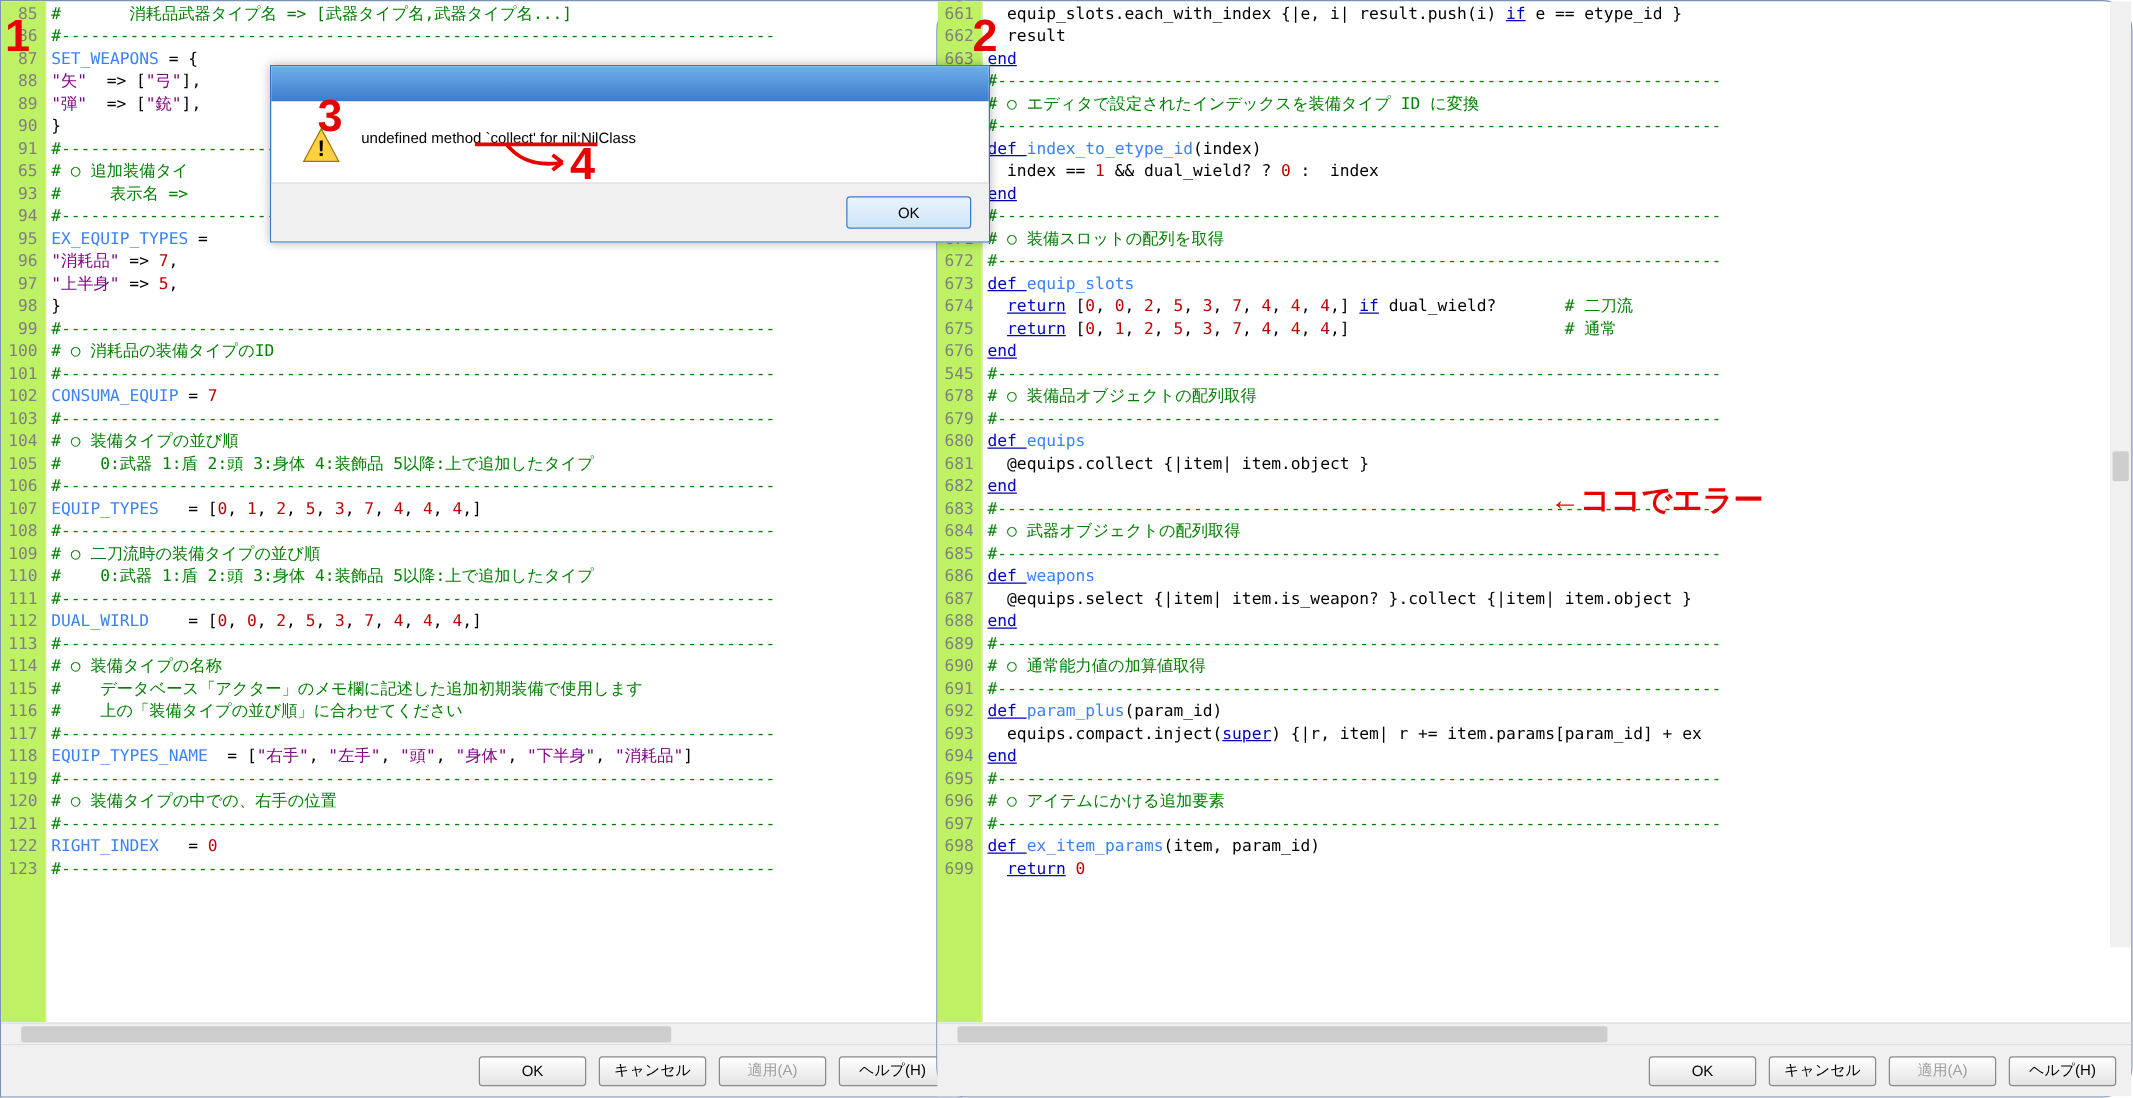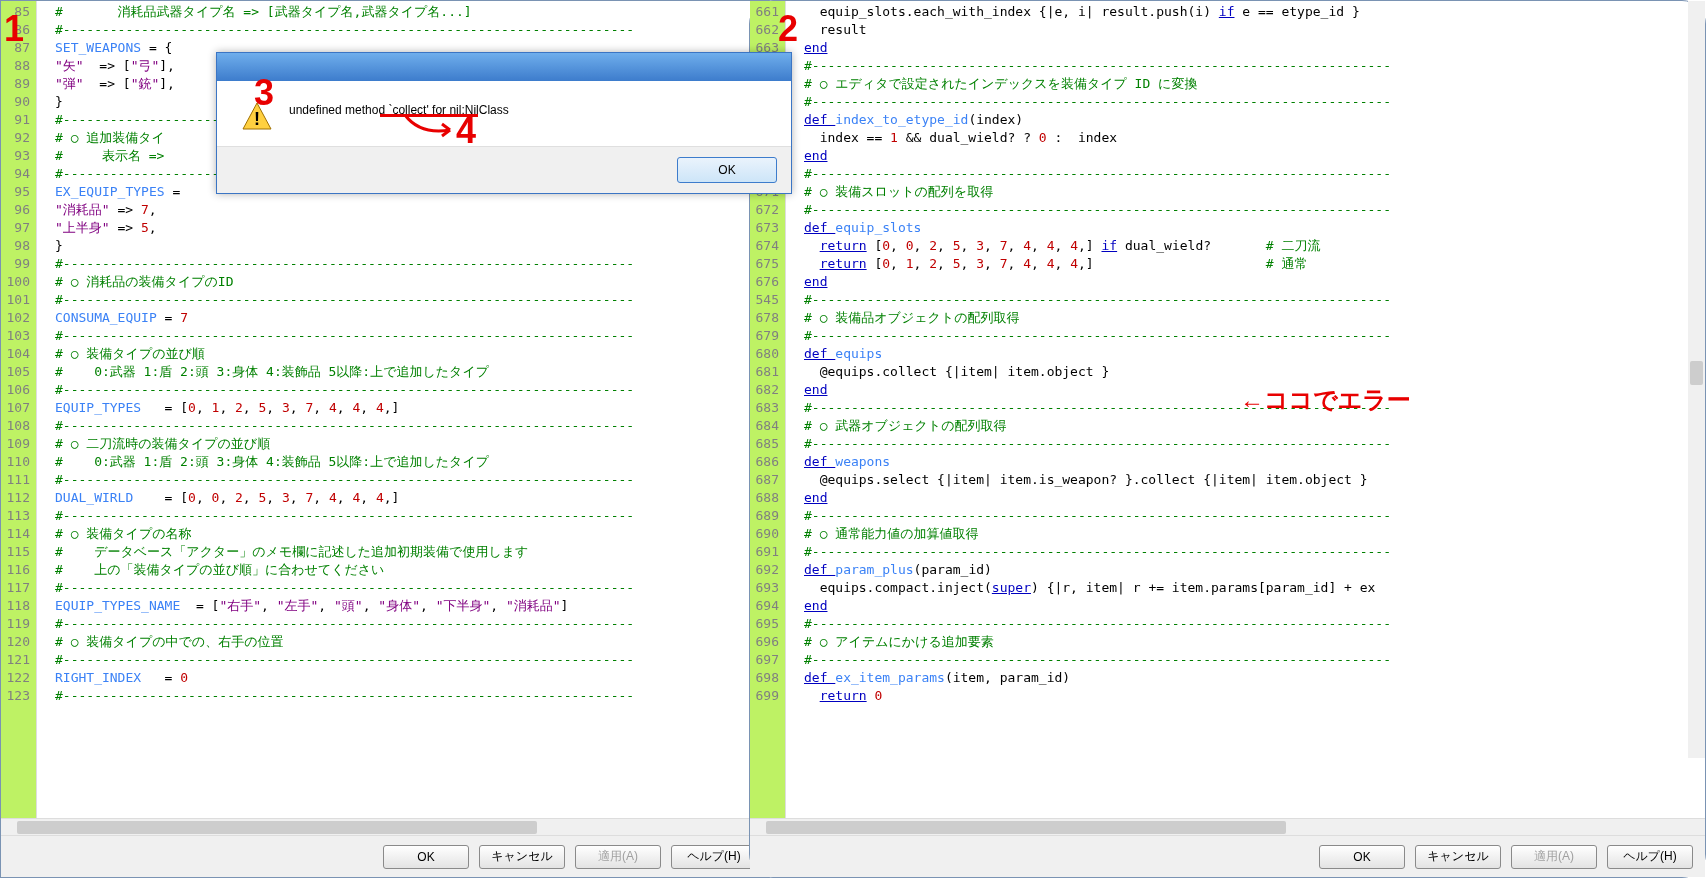--- a/index.html
+++ b/index.html
@@ -36,21 +36,21 @@
   padding: 2px 6px 2px 2px;
   font-family: Consolas, monospace;
   font-size: 13px;
   line-height: 18px;
   user-select: none;
   border-right: 1px solid #ddd;
   min-width: 36px;
 }
 .code {
   flex: 1;
-  padding: 2px 18px;
+  padding: 2px 4px;
   font-family: Consolas, "MS Gothic", monospace;
   font-size: 13px;
   line-height: 18px;
   white-space: pre;
   overflow: hidden;
 }
 .line { height: 18px; }
 .c-comment { color: #008000; }
 .c-keyword { color: #0000c0; text-decoration: underline; }
 .c-string  { color: #800080; }
@@ -177,21 +177,21 @@
 <div class="pane pane-left">
   <div class="code-area">
     <div class="gutter" id="gutter-left">
         <div>85</div>
         <div>86</div>
         <div>87</div>
         <div>88</div>
         <div>89</div>
         <div>90</div>
         <div>91</div>
-        <div>92</div>
+        <div>65</div>
         <div>93</div>
         <div>94</div>
         <div>95</div>
         <div>96</div>
         <div>97</div>
         <div>98</div>
         <div>99</div>
         <div>100</div>
         <div>101</div>
         <div>102</div>

